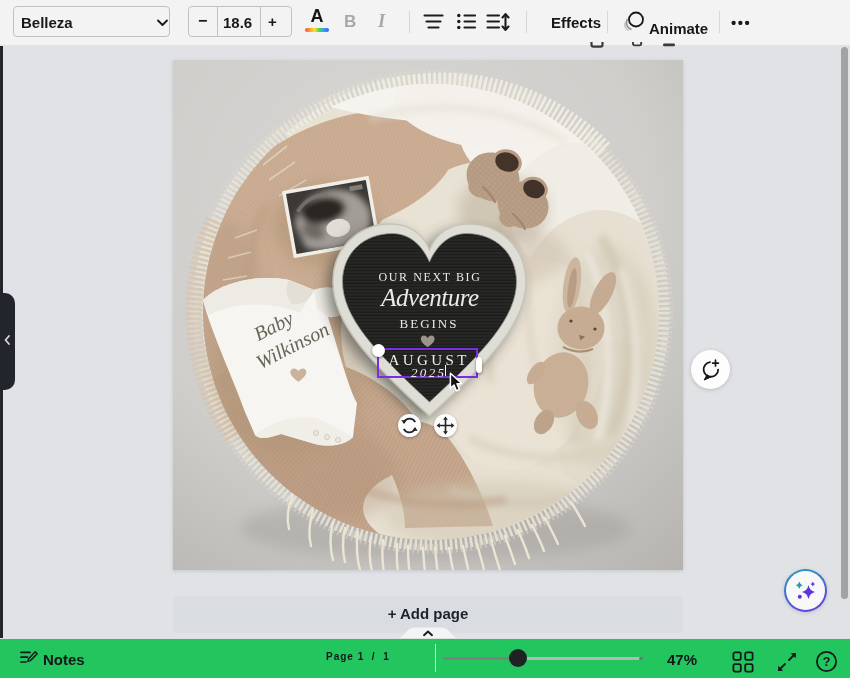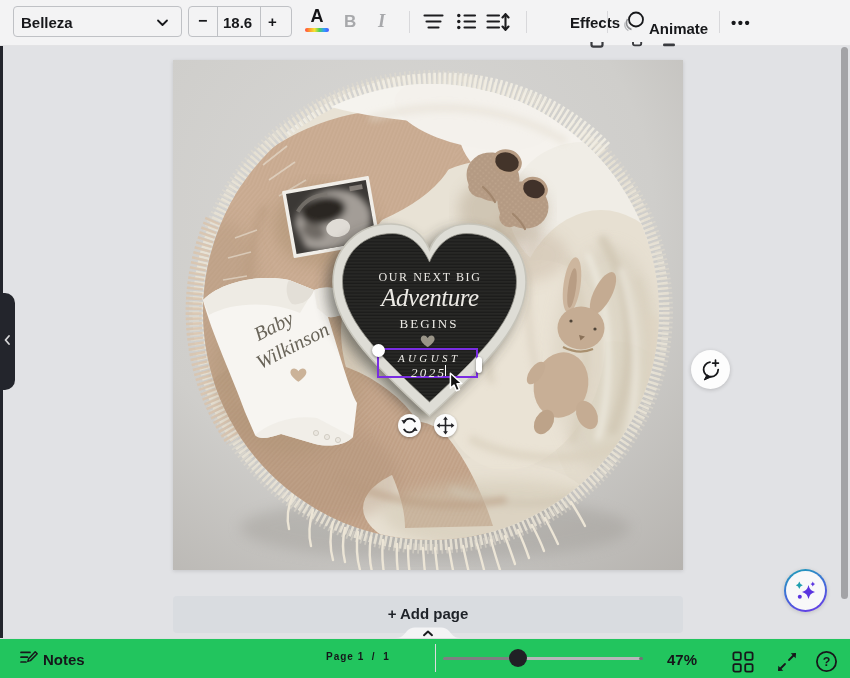--- a/index.html
+++ b/index.html
@@ -1,40 +1,40 @@
 <!DOCTYPE html>
 <html><head>
 <meta charset="utf-8">
 <style>
   html,body{margin:0;padding:0;}
   body{width:850px;height:678px;overflow:hidden;background:#e1e2e5;font-family:"Liberation Sans",sans-serif;position:relative;}
   .abs{position:absolute;}
   
   #topbar{left:0;top:0;width:850px;height:46px;background:#f3f3f4;border-bottom:1px solid #e3e3e5;box-sizing:border-box;}
   .tb-box{position:absolute;border:1px solid #bfc1c5;border-radius:4px;box-sizing:border-box;}
-  #fontsel{left:13px;top:6px;width:169px;height:31px;}
+  #fontsel{left:13px;top:6px;width:157px;height:31px;}
   #fontsel .name{position:absolute;left:7px;top:7px;font-size:15px;font-weight:700;color:#17181b;}
   #sizer{left:188px;top:6px;width:104px;height:31px;}
   #sizer .d{position:absolute;top:0;bottom:0;width:1px;background:#bfc1c5;}
   .tbt{position:absolute;font-weight:700;color:#17181b;}
   #tcol{left:305px;top:7px;width:24px;height:30px;}
   #tcol .A{position:absolute;left:50%;transform:translateX(-50%);top:-1px;font-size:18px;font-weight:700;color:#141417;}
   #tcol .bar{position:absolute;left:0;top:21px;width:24px;height:4px;border-radius:2px;background:linear-gradient(90deg,#ff4b3e,#ff9d2e,#f5e32f,#4fd05a,#2f9bff,#4f52ff);}
   .sep{position:absolute;top:11px;width:1px;height:22px;background:#d8d8db;}
   .lbl{position:absolute;top:14px;font-size:15px;font-weight:700;color:#17181b;}
   
   #lstrip{left:0;top:46px;width:3px;height:592px;background:#23252c;}
   #ltab{left:0;top:293px;width:15px;height:97px;background:#23252c;border-radius:0 10px 10px 0;}
   #ltab svg{position:absolute;left:3px;top:41px;}
   
   #canvas{left:173px;top:60px;width:510px;height:510px;box-shadow:0 1px 4px rgba(0,0,0,0.13);}
   
   #selbox{left:377px;top:348px;width:101px;height:30px;border:2px solid #7a2de2;box-sizing:border-box;}
   .btext{position:absolute;color:#efede8;font-family:"Liberation Serif",serif;text-align:center;}
-  #aug{left:377px;top:352px;width:101px;font-size:11px;letter-spacing:3.4px;text-indent:3.4px;font-style:italic;}
+  #aug{left:377px;top:352px;width:101px;font-size:15px;letter-spacing:3.4px;text-indent:3.4px;}
   #yr{left:377px;top:364.5px;width:101px;font-size:13px;letter-spacing:2.4px;text-indent:2.4px;font-style:italic;}
   #caret{left:444.5px;top:365px;width:1.5px;height:11px;background:#fff;}
   #h-circ{left:372px;top:344px;width:13px;height:13px;background:#fff;border-radius:50%;box-shadow:0 1px 3px rgba(0,0,0,.45);}
   #h-pill{left:475.5px;top:356.5px;width:6px;height:16px;background:#fff;border-radius:3px;box-shadow:0 1px 3px rgba(0,0,0,.45);}
   .rndbtn{position:absolute;width:23px;height:23px;background:#fcfcfc;border-radius:50%;box-shadow:0 1px 3px rgba(0,0,0,.3);}
   #btn-rot{left:397.5px;top:413.5px;}
   #btn-mov{left:434px;top:413.5px;}
   
   #cmt{left:691px;top:350px;width:39px;height:39px;background:#fdfdfd;border-radius:50%;box-shadow:0 1px 4px rgba(0,0,0,.18);}
   #spark{left:784px;top:569px;width:43px;height:43px;border-radius:50%;background:linear-gradient(#f8f8f9,#f8f8f9) padding-box,linear-gradient(160deg,#1ba3b4 0%,#3f6fd8 45%,#6c35e8 100%) border-box;border:2.5px solid transparent;box-sizing:border-box;box-shadow:0 1px 4px rgba(0,0,0,.15);}
@@ -96,21 +96,21 @@
     <g stroke="#1c1c1f" stroke-width="2.1" stroke-linecap="round">
       <line x1="1.5" y1="2.5" x2="13" y2="2.5"></line>
         <line x1="1.5" y1="8.5" x2="13" y2="8.5"></line>
         <line x1="1.5" y1="14.5" x2="13" y2="14.5"></line>
       <line x1="19.5" y1="1.5" x2="19.5" y2="16.5"></line>
       <path d="M16.5 4.5 L19.5 1.2 L22.5 4.5" fill="none"></path>
         <path d="M16.5 13.5 L19.5 16.8 L22.5 13.5" fill="none"></path>
     </g>
   </svg>
   <div class="sep" style="left:526px"></div>
-  <span class="lbl" style="left:551px;margin-left:19px;">Effects</span>
+  <span class="lbl" style="left:551px;">Effects</span>
   <div class="sep" style="left:607px"></div>
   <svg class="abs" style="left:622px;top:10px" width="25" height="25" viewBox="0 0 25 25">
     <circle cx="14" cy="9.5" r="7" fill="none" stroke="#17181b" stroke-width="1.8"></circle>
     <path d="M5.5 9 A7 7 0 0 0 9.5 19.5" fill="none" stroke="#8c8d90" stroke-width="1.5"></path>
     <path d="M3.2 12.5 A7 7 0 0 0 6.4 20.6" fill="none" stroke="#b9babd" stroke-width="1.4"></path>
   </svg>
   <span class="lbl" style="left:649px;margin-top:6px;">Animate</span>
   <div class="sep" style="left:719px"></div>
   <span style="position:absolute;left:731px;top:14px;font-size:15px;font-weight:700;color:#17181b;letter-spacing:1.5px;">•••</span>
 

